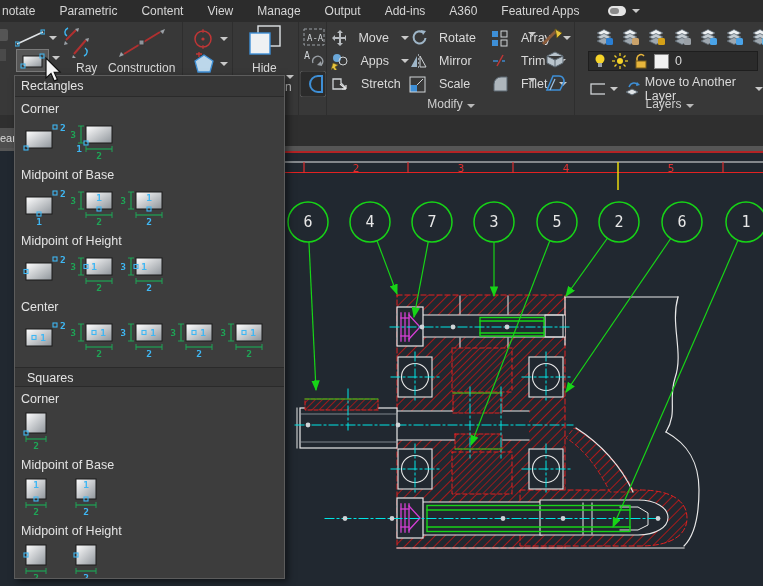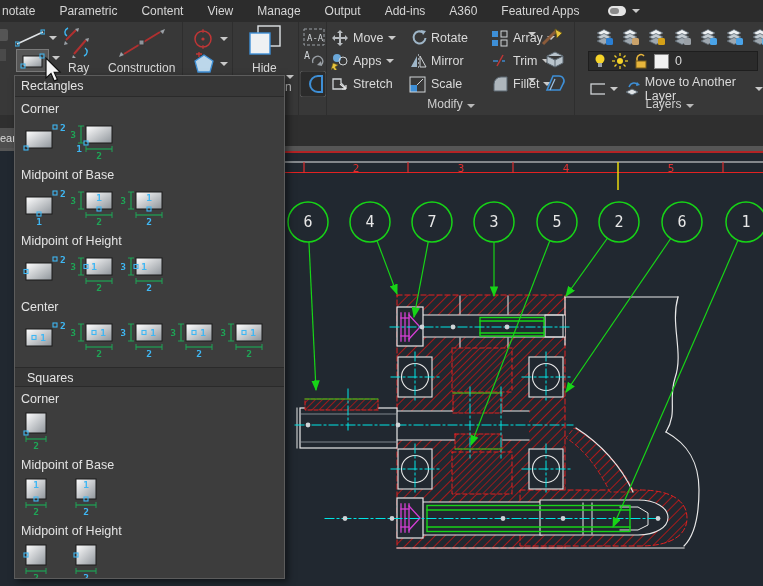--- a/index.html
+++ b/index.html
@@ -13,21 +13,21 @@
 .appmenu{display:flex;align-items:center;gap:5px;margin-left:16px}
 
 .ribbon{position:absolute;left:0;top:22px;width:763px;height:93px;background:#383838;z-index:5;color:#d8d8d8;font-size:12px}
 .ribbon .vdiv2{position:absolute;top:0;width:1px;height:93px;background:#2e2e2e}
 .tool{position:absolute;display:flex;align-items:center;gap:4px}
 .caret{width:0;height:0;border-left:4px solid transparent;border-right:4px solid transparent;border-top:4px solid #c9c9c9;display:inline-block}
 .rect-btn{position:absolute;left:16px;top:27px;width:33px;height:23px;background:#565656;border:1px solid #7a7a7a;display:flex;align-items:center;justify-content:center}
 .plabel{position:absolute;top:74px;height:17px;line-height:17px;text-align:center;color:#cfcfcf;font-size:12px}
 .plabel .caret{border-top-color:#b9b9b9;margin-left:4px}
 .modify-grid{position:absolute;left:331px;top:4px;display:grid;grid-template-columns:78px 82px 80px;grid-auto-rows:23px}
-.mtool{display:flex;align-items:center;gap:4px;overflow:hidden}
+.mtool{display:flex;align-items:center;gap:12px;overflow:hidden}
 .mtool span{font-size:12.5px;color:#dadada}
 .layers-combo{position:absolute;left:588px;top:29px;width:170px;height:20px;background:#2b2b2b;border:1px solid #1e1e1e;display:flex;align-items:center;gap:6px;padding-left:5px}
 .layers-row3{position:absolute;left:590px;top:53px;display:flex;align-items:center;gap:5px}
 .layers-row3 span{font-size:12.5px;color:#dadada}
 .layer-icons{position:absolute;left:594px;top:5px;display:flex;gap:6px}
 
 .band{position:absolute;left:0;top:115px;width:763px;height:31px;background:#2f2f2f;z-index:2}
 .band-strip{position:absolute;left:0;top:146px;width:763px;height:5px;background:#565656;z-index:2}
 .frag-ear{position:absolute;left:0;top:128px;width:14px;height:20px;background:#4f4f4f;color:#dcdcdc;font-size:11px;line-height:20px;z-index:3;overflow:hidden}
 
@@ -314,21 +314,21 @@
 
   <span class="tool" style="left:62px;top:4px">
     <svg width="28" height="32">
       <line x1="4" y1="14" x2="14" y2="4" stroke="#b03030" stroke-width="2"></line>
       <line x1="12" y1="28" x2="24" y2="14" stroke="#b03030" stroke-width="2"></line>
       <path d="M13,3 l4,-1 l-1,4 Z M3,15 l-1,4 l4,-1 Z M23,13 l4,-1 l-1,4 Z M11,29 l-1,4 l4,-1 Z" fill="#9aa0a6"></path>
       <path d="M6,2 C2,4 2,8 5,10" stroke="#3fb7f3" fill="none" stroke-width="1.4"></path>
       <path d="M22,30 C26,28 26,24 23,22" stroke="#3fb7f3" fill="none" stroke-width="1.4"></path>
     </svg>
   </span>
-  <div class="tool" style="left:68px;top:39px">Ray</div>
+  <div class="tool" style="left:76px;top:39px">Ray</div>
 
   <span class="tool" style="left:118px;top:5px">
     <svg width="48" height="32">
       <line x1="6" y1="27" x2="42" y2="5" stroke="#b03030" stroke-width="2"></line>
       <path d="M42,4 l5,-2 l-2,5 Z M6,28 l-5,2 l2,-5 Z" fill="#9aa0a6"></path>
       <rect x="21" y="13" width="5" height="5" fill="#8f959b" stroke="#333"></rect>
     </svg>
   </span>
   <div class="tool" style="left:108px;top:39px">Construction</div>
 

